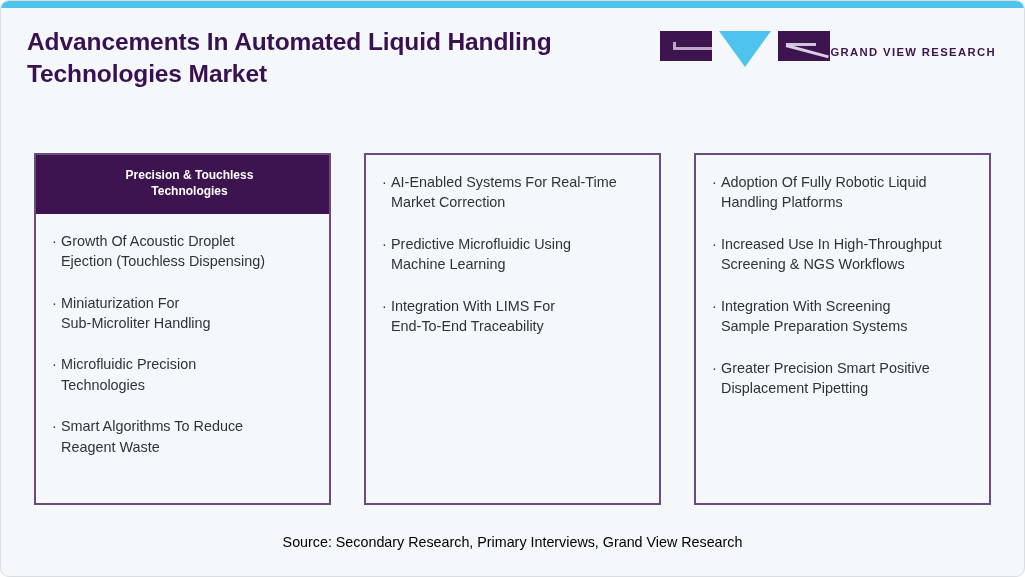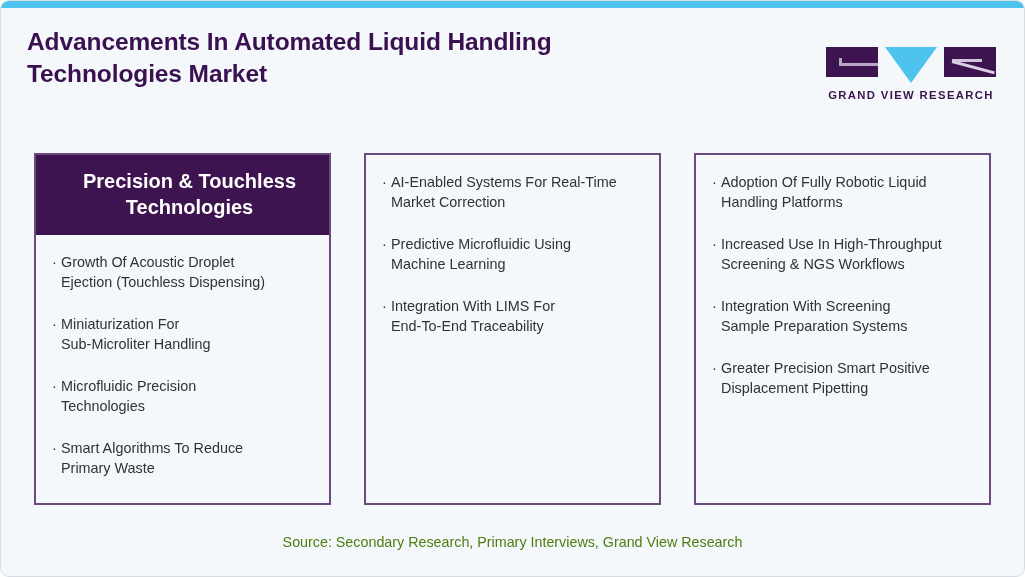--- a/index.html
+++ b/index.html
@@ -57,23 +57,23 @@
     line-height: 1.30;
     letter-spacing: -0.1px;
     max-width: 680px;
     margin: 0;
     white-space: pre-line;
   }
 
   
   .logo {
     display: flex;
-    flex-direction: column;
+    flex-direction: row;
     align-items: center;
-    margin-top: 21px;
+    margin-top: 5px;
     margin-right: 2px;
   }
   .logo-marks {
     display: flex;
     align-items: flex-start;
     gap: 7px;
   }
   .logo-box {
     position: relative;
     width: 52px;
@@ -144,21 +144,21 @@
     height: 352px;
     box-sizing: border-box;
     border: 2px solid #6b4a81;
     background: #f4f8fb;
     display: flex;
     flex-direction: column;
   }
   .card-header {
     background: #3d1450;
     color: #ffffff;
-    font-size: 20px;
+    font-size: 12px;
     font-weight: bold;
     text-align: center;
     line-height: 1.32;
     padding: 13px 0 14px 14px;
     min-height: 26px;
     display: flex;
     align-items: center;
     justify-content: center;
     white-space: pre-line;
   }
@@ -193,21 +193,21 @@
     white-space: pre-line;
   }
 
   
   .footer {
     position: absolute;
     left: 0;
     right: 0;
     bottom: 26px;
     text-align: center;
-    color: #4d7c0f;
+    color: #000000;
     font-size: 14.3px;
   }
 </style>
 </head>
 <body>
 
 <div class="slide">
 
   <div class="top-accent"></div>
 
@@ -249,21 +249,21 @@
 Sub-Microliter Handling</span>
           </li>
           <li class="bullet-item">
             <span class="bullet-dot">·</span>
             <span class="bullet-text">Microfluidic Precision
 Technologies</span>
           </li>
           <li class="bullet-item">
             <span class="bullet-dot">·</span>
             <span class="bullet-text">Smart Algorithms To Reduce
-Primary Waste</span>
+Reagent Waste</span>
           </li>
         </ul>
       </div>
     </div>
 
     <div class="card">
       <div class="card-body">
         <ul class="bullet-list">
           <li class="bullet-item">
             <span class="bullet-dot">·</span>

